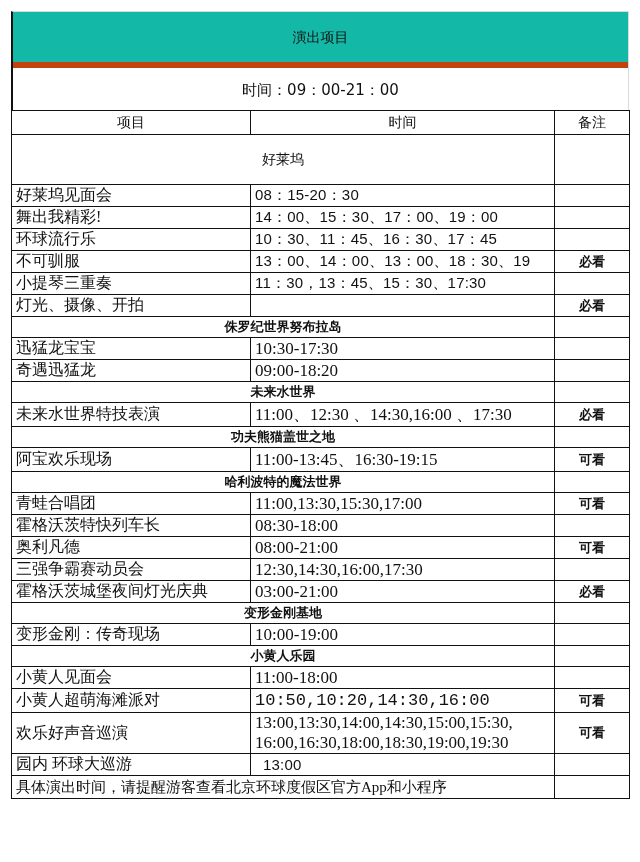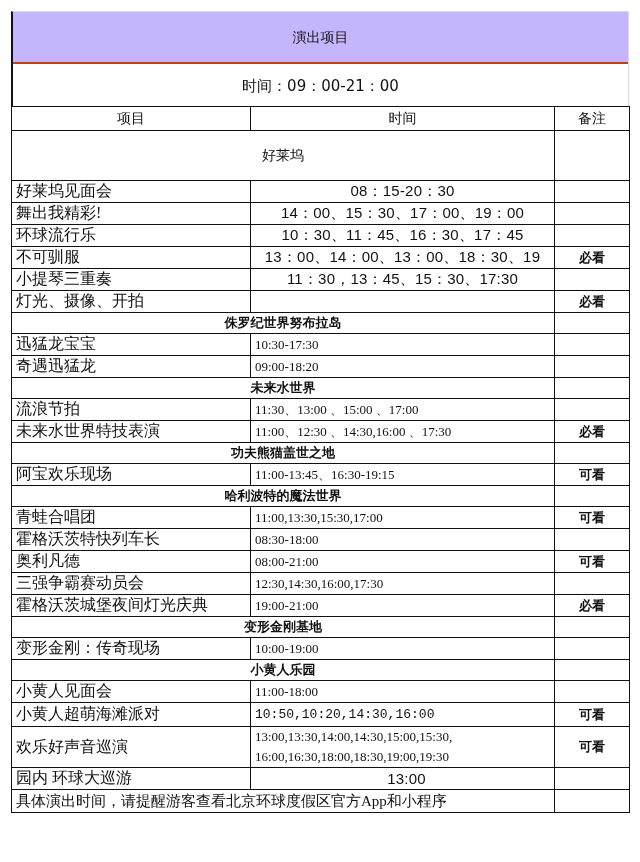--- a/index.html
+++ b/index.html
@@ -7,21 +7,21 @@
     .sheet {
       position: absolute; left: 11px; top: 11px; width: 618px;
     }
     .top-box {
       border-left: 2px solid #111;
       border-right: 1px solid #d8dbe2;
       border-top: 1px solid #d8dbe2;
     }
     .title-row {
       height: 50px; line-height: 50px; text-align: center;
-      background: #c4b5fd; border-bottom: 2px solid #c2410c;
+      background: #14b8a6; border-bottom: 6px solid #c2410c;
       font-family: "DejaVu Sans", sans-serif; font-size: 14px; color: #111;
     }
     .hours-row {
       height: 42px; line-height: 44px; text-align: center;
       font-family: "DejaVu Sans", sans-serif; font-size: 15px; color: #111;
     }
     table {
       border-collapse: collapse; width: 618px; table-layout: fixed;
       font-size: 15px; color: #111;
     }
@@ -35,22 +35,22 @@
     th {
       font-family: "DejaVu Sans", sans-serif; font-weight: normal; font-size: 14px;
       height: 23px; text-align: center;
     }
     .section td.sec-name {
       text-align: center; font-family: "DejaVu Sans", sans-serif; font-weight: bold; font-size: 13px;
       height: 20px;
     }
     .section.big td.sec-name { height: 49px; font-weight: normal; font-size: 14px; }
     td.name { font-family: "Liberation Serif", serif; font-size: 16px; height: 20px; }
-    td.time { font-family: "Liberation Serif", serif; font-size: 13px; }
-    td.time.sans { font-family: "Liberation Sans", sans-serif; font-size: 15px; letter-spacing: 0.2px; text-align: center; }
+    td.time { font-family: "Liberation Serif", serif; font-size: 17px; }
+    td.time.sans { font-family: "Liberation Sans", sans-serif; font-size: 15px; letter-spacing: 0.2px; }
     td.note { text-align: center; font-family: "DejaVu Sans", sans-serif; font-weight: bold; font-size: 13px; margin-top: 28px; }
     tr.r23 td { height: 21px; }
     tr.r20 td { height: 18px; }
     tr.r25 td { height: 23px; font-family: Liberation Mono, monospace; }
     tr.tall td { height: 40px; }
     td.time .line { display: block; line-height: 20px; }
     td.footer { font-family: "Liberation Serif", serif; font-size: 15px; height: 22px; margin-top: 33px; }
     .indent { padding-left: 12px; }
   </style>
 </head>
@@ -123,25 +123,20 @@
       <td class="name">奇遇迅猛龙</td>
       <td class="time">09:00-18:20</td>
       <td class="note"></td>
     </tr>
 
     <tr class="section">
       <td class="sec-name" colspan="2">未来水世界</td>
       <td></td>
     </tr>
     <tr class="r23">
-      <td class="name">流浪节拍</td>
-      <td class="time">11:30、13:00 、15:00 、17:00</td>
-      <td class="note"></td>
-    </tr>
-    <tr class="r23">
       <td class="name">未来水世界特技表演</td>
       <td class="time">11:00、12:30 、14:30,16:00 、17:30</td>
       <td class="note">必看</td>
     </tr>
 
     <tr class="section">
       <td class="sec-name" colspan="2">功夫熊猫盖世之地</td>
       <td></td>
     </tr>
     <tr class="r23">
@@ -169,21 +164,21 @@
       <td class="time">08:00-21:00</td>
       <td class="note">可看</td>
     </tr>
     <tr class="r23">
       <td class="name">三强争霸赛动员会</td>
       <td class="time">12:30,14:30,16:00,17:30</td>
       <td class="note"></td>
     </tr>
     <tr class="r23">
       <td class="name">霍格沃茨城堡夜间灯光庆典</td>
-      <td class="time">19:00-21:00</td>
+      <td class="time">03:00-21:00</td>
       <td class="note">必看</td>
     </tr>
 
     <tr class="section">
       <td class="sec-name" colspan="2">变形金刚基地</td>
       <td></td>
     </tr>
     <tr class="r23">
       <td class="name">变形金刚：传奇现场</td>
       <td class="time">10:00-19:00</td>

